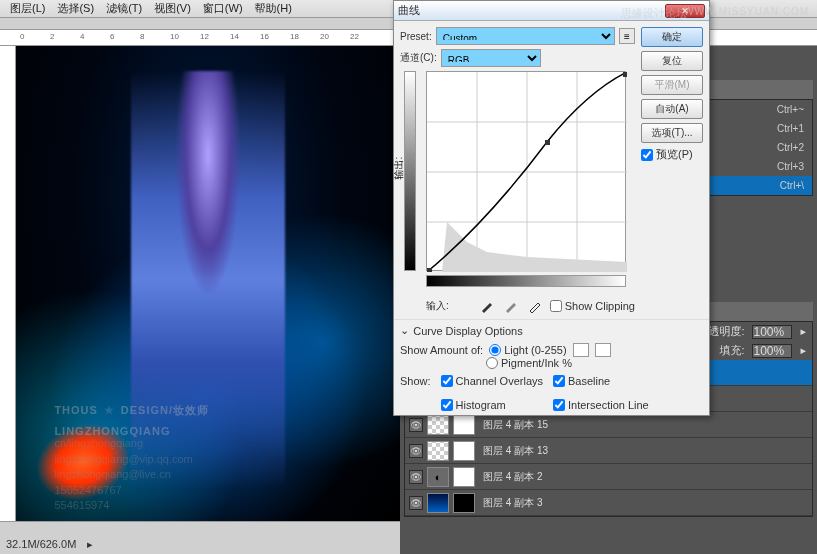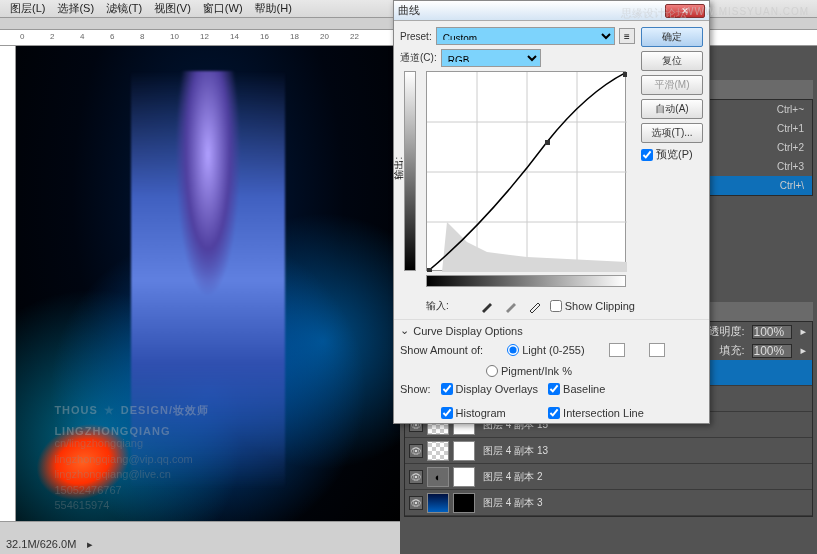--- a/index.html
+++ b/index.html
@@ -269,41 +269,41 @@
           <input type="checkbox" checked="" style="">
           <span>预览(P)</span>
         </label>
     </div>
   </div>
   <div class="dlg-below">
     <div style="margin-bottom:6px; display:flex; align-items:center; gap:4px;">
       <span>⌄</span>
       <span>Curve Display Options</span>
     </div>
-    <div style="display:flex; align-items:center; gap:24px; margin-bottom:8px;">
+    <div style="display:flex; align-items:center; gap:6px; margin-bottom:0;">
       <span>Show Amount of:</span>
       <label class="dlg-check">
           <input type="radio" name="amt" checked="" style="">
           <span>Light (0-255)</span>
         </label>
       <div style="width:16px;height:14px;border:1px solid #999;background:#fff"></div>
       <div style="width:16px;height:14px;border:1px solid #999;background:#fff"></div>
     </div>
     <div style="margin-left:86px; margin-bottom:6px;">
       <label class="dlg-check">
           <input type="radio" name="amt" style="">
           <span>Pigment/Ink %</span>
         </label>
     </div>
     <div style="display:flex; gap:10px; align-items:flex-start;">
       <span>Show:</span>
       <div>
         <label class="dlg-check">
             <input type="checkbox" checked="" style="">
-            <span>Display Overlays</span>
+            <span>Channel Overlays</span>
           </label><br>
         <label class="dlg-check">
             <input type="checkbox" checked="" style="">
             <span>Histogram</span>
           </label>
       </div>
       <div>
         <label class="dlg-check">
             <input type="checkbox" checked="" style="">
             <span>Baseline</span>

